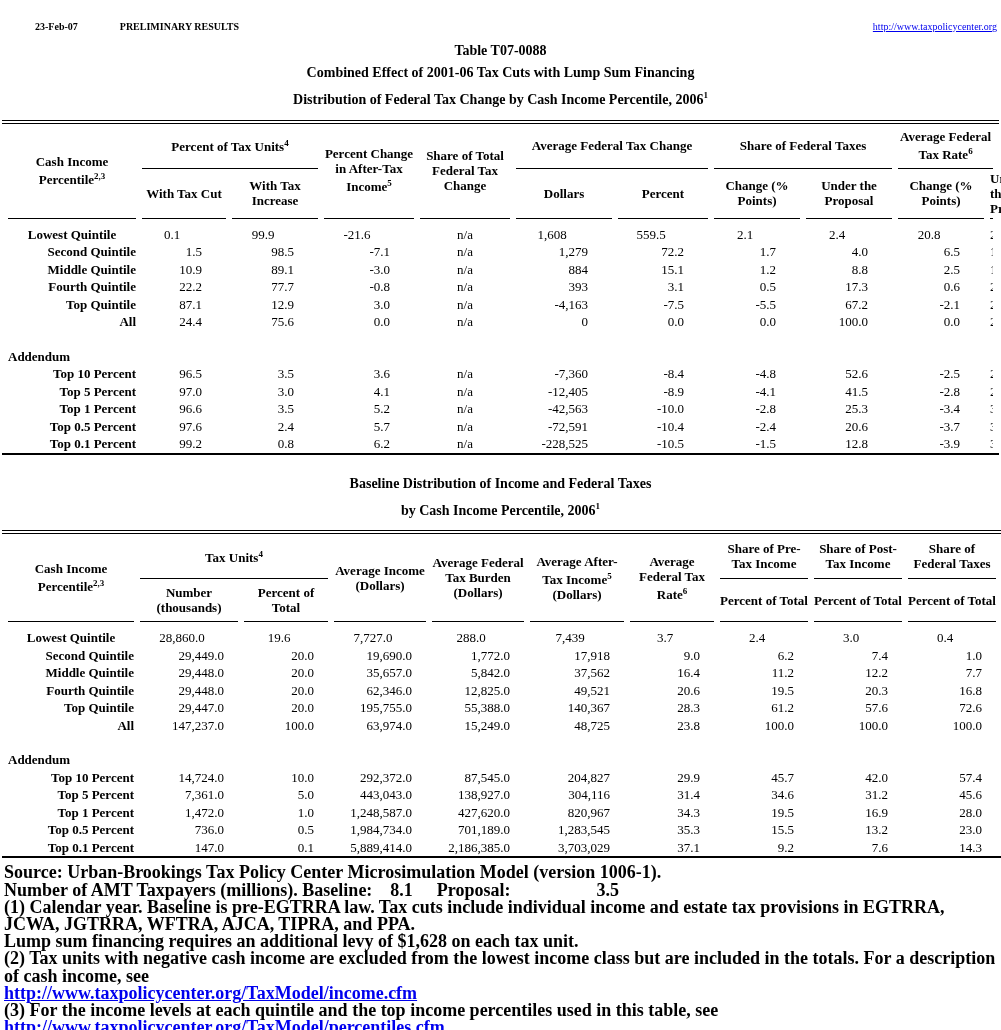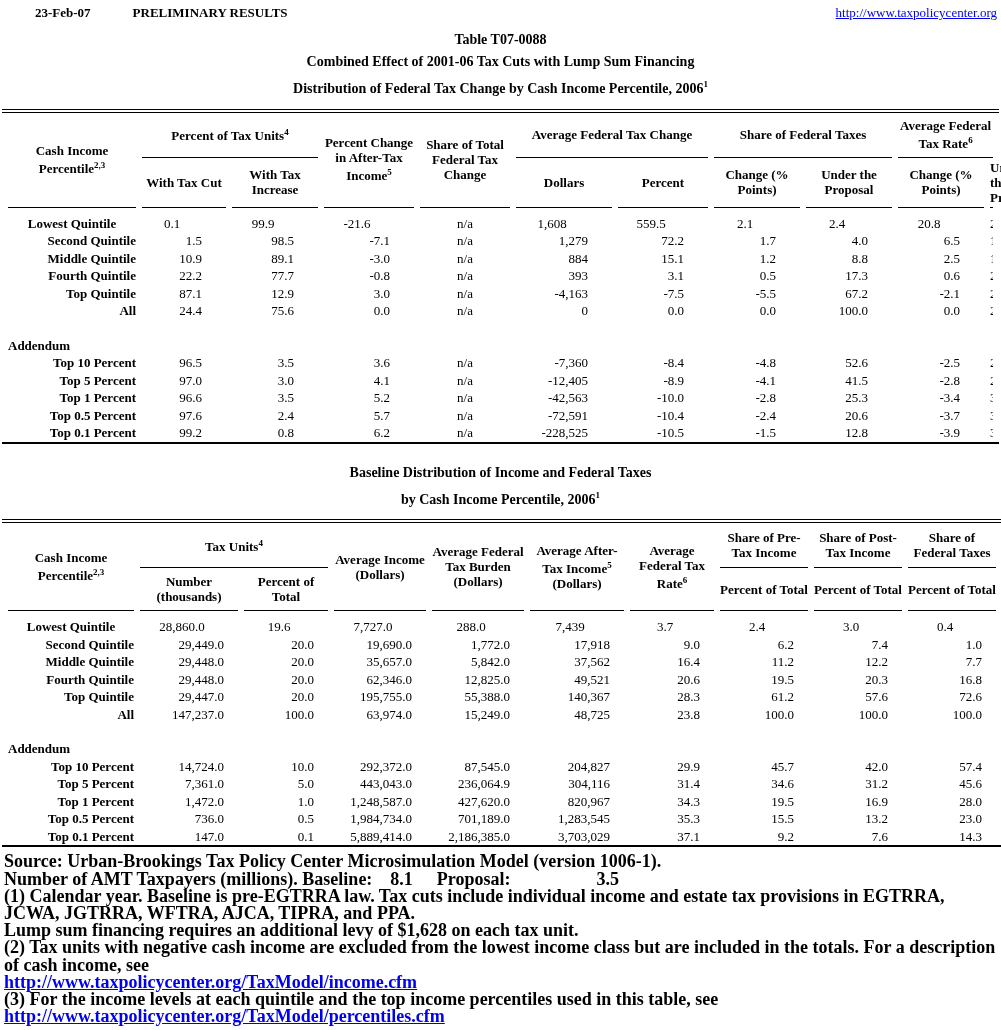--- a/index.html
+++ b/index.html
@@ -5,25 +5,25 @@
   * { box-sizing: border-box; }
   html, body { margin: 0; padding: 0; }
   body {
     width: 1001px; height: 1030px; overflow: hidden;
     background: #ffffff; color: #000000;
     font-family: "Liberation Serif", serif;
   }
   .page { padding: 2px 2px 0 2px; }
 
   
-  .topbar { display: flex; align-items: flex-end; font-weight: bold; font-size: 13px; padding-top: 3px; }
+  .topbar { display: flex; align-items: flex-end; font-weight: bold; font-size: 10px; padding-top: 3px; }
   .topbar .date { margin-left: 33px; }
   .topbar .status { margin-left: 42px; }
   .topbar .flexspace { flex: 1; }
-  .link { color: #0000ee; text-decoration: underline; cursor: pointer; }
+  .link { color: #0000ee; text-decoration: underline; cursor: pointer; margin-top: 16px; }
   .topbar .site { font-weight: normal; margin-right: 2px; }
 
   
   .titles { text-align: center; font-weight: bold; font-size: 14px; line-height: 22px; margin-top: 8px; }
   sup { font-size: 9px; }
 
   
   table.dt {
     width: 100%; table-layout: fixed;
     border-collapse: separate; border-spacing: 6px 0;
@@ -398,21 +398,21 @@
           <td class="num">29.9</td>
           <td class="num">45.7</td>
           <td class="num">42.0</td>
           <td class="num">57.4</td>
         </tr>
         <tr>
           <td class="rowlabel">Top 5 Percent</td>
           <td class="num">7,361.0</td>
           <td class="num">5.0</td>
           <td class="num">443,043.0</td>
-          <td class="num">236,064.9</td>
+          <td class="num">138,927.0</td>
           <td class="num">304,116</td>
           <td class="num">31.4</td>
           <td class="num">34.6</td>
           <td class="num">31.2</td>
           <td class="num">45.6</td>
         </tr>
         <tr>
           <td class="rowlabel">Top 1 Percent</td>
           <td class="num">1,472.0</td>
           <td class="num">1.0</td>

